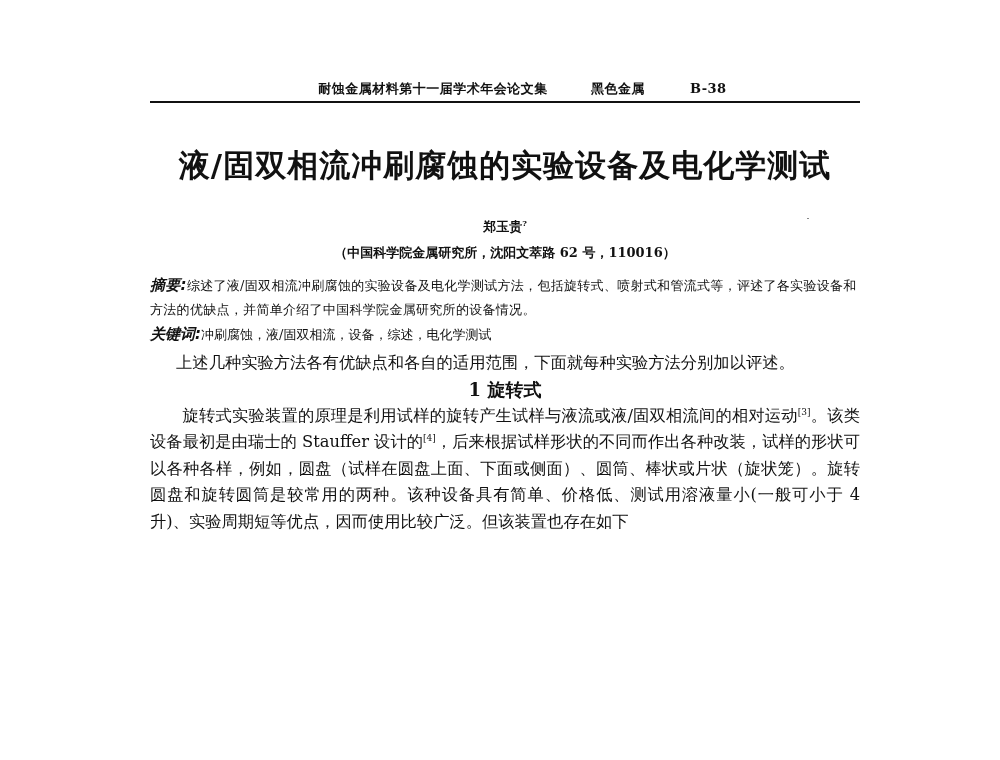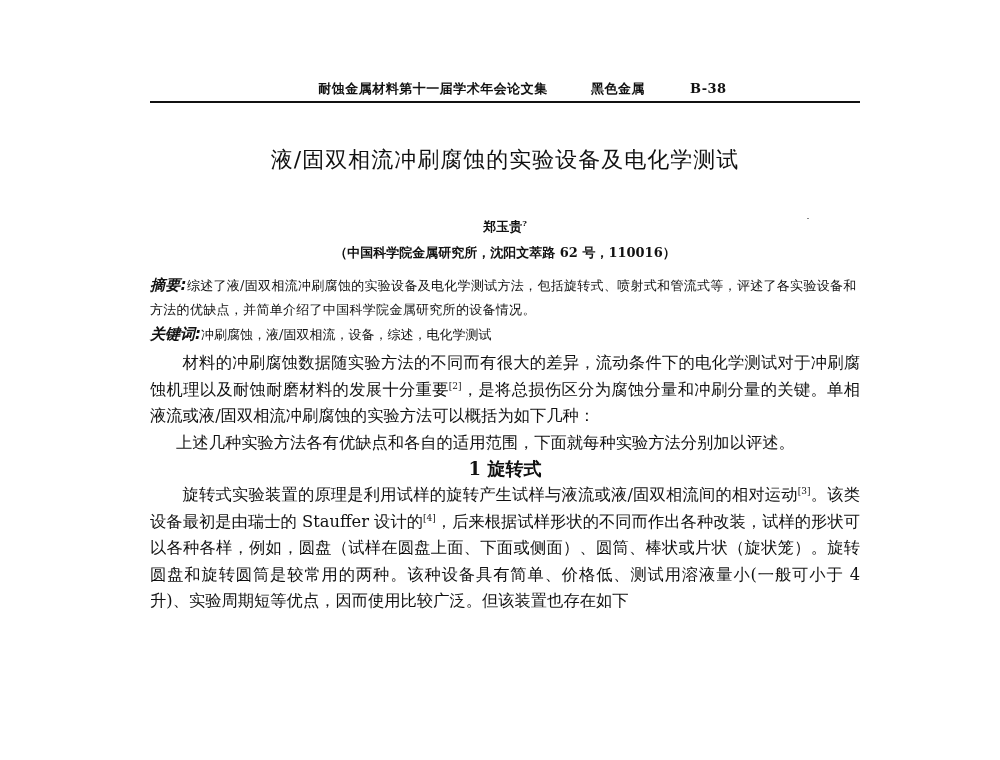--- a/index.html
+++ b/index.html
@@ -43,22 +43,22 @@
     height: 2px;
     background: #111;
   }
   .title {
     position: absolute;
     top: 145px;
     left: 0;
     width: 710px;
     text-align: center;
     font-family: "DejaVu Sans", "Liberation Sans", sans-serif;
-    font-size: 22px;
-    font-weight: normal;
+    font-size: 31px;
+    font-weight: bold;
     letter-spacing: 1px;
     white-space: nowrap;
   }
   .author {
     position: absolute;
     top: 218px;
     left: 0;
     width: 710px;
     text-align: center;
     font-size: 13px;
@@ -162,23 +162,20 @@
 
   <div class="abstract">
     <span class="lbl">摘要</span><span class="lbl">:</span><span>综述了液/固双相流冲刷腐蚀的实验设备及电化学测试方法，包括旋转式、喷射式和管流式等，评述了各实验设备和方法的优缺点，并简单介绍了中国科学院金属研究所的设备情况。</span>
   </div>
 
   <div class="keywords">
     <span class="lbl">关键词</span><span class="lbl">:</span><span>冲刷腐蚀，液/固双相流，设备，综述，电化学测试</span>
   </div>
 
   <div class="body">
-    <p>
-      <span>材料的冲刷腐蚀数据随实验方法的不同而有很大的差异，流动条件下的电化学测试对于冲刷腐蚀机理以及耐蚀耐磨材料的发展十分重要</span><span class="ref">[2]</span><span>，是将总损伤区分为腐蚀分量和冲刷分量的关键。单相液流或液/固双相流冲刷腐蚀的实验方法可以概括为如下几种：</span>
-    </p>
     <p class="summary">上述几种实验方法各有优缺点和各自的适用范围，下面就每种实验方法分别加以评述。</p>
     <h2>1  旋转式</h2>
     <p>
       <span>旋转式实验装置的原理是利用试样的旋转产生试样与液流或液/固双相流间的相对运动</span><span class="ref">[3]</span><span>。该类设备最初是由瑞士的 Stauffer 设计的</span><span class="ref">[4]</span><span>，后来根据试样形状的不同而作出各种改装，试样的形状可以各种各样，例如，圆盘（试样在圆盘上面、下面或侧面）、圆筒、棒状或片状（旋状笼）。旋转圆盘和旋转圆筒是较常用的两种。该种设备具有简单、价格低、测试用溶液量小(一般可小于 4 升)、实验周期短等优点，因而使用比较广泛。但该装置也存在如下</span>
     </p>
   </div>
 
   <div class="scan-dot"></div>
 </div>
 

